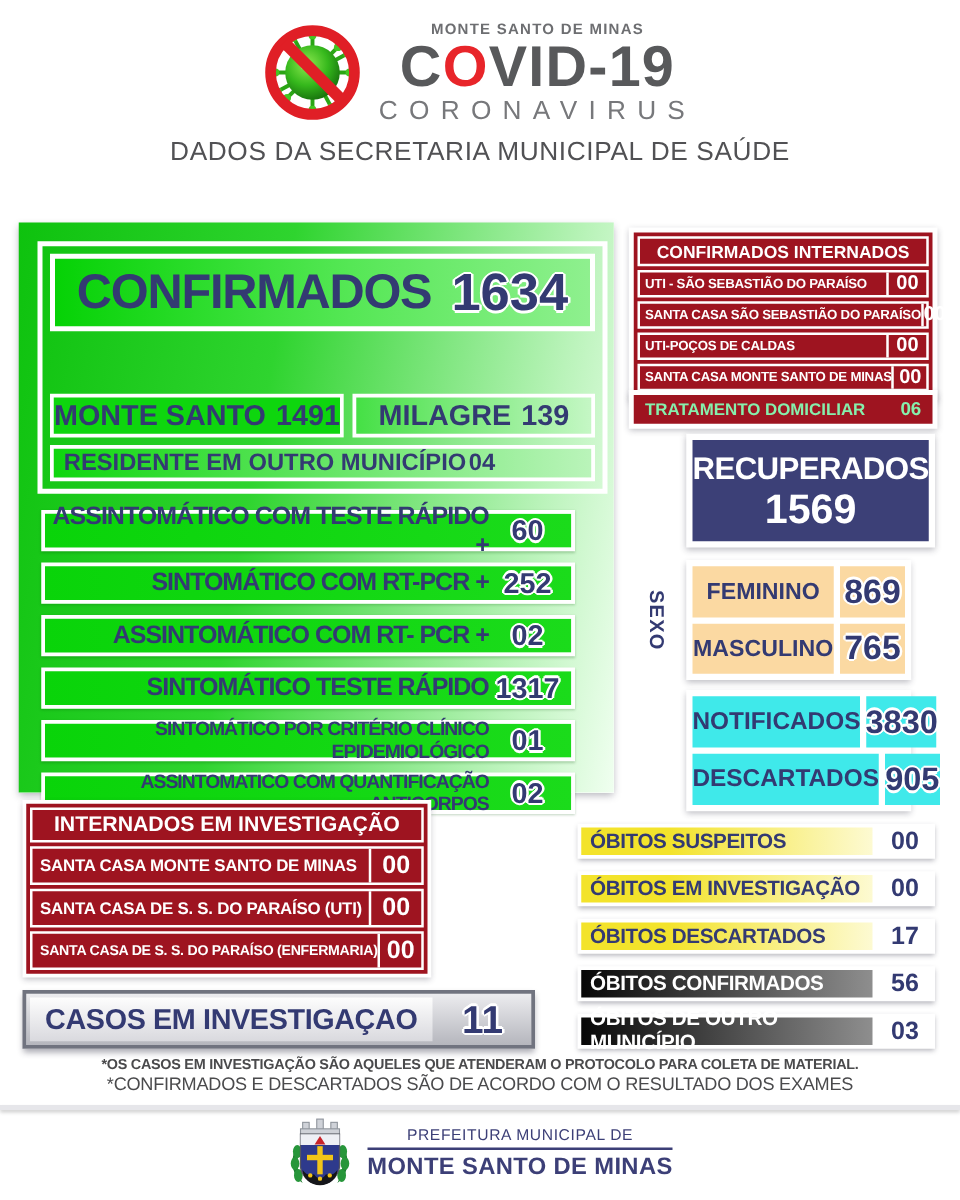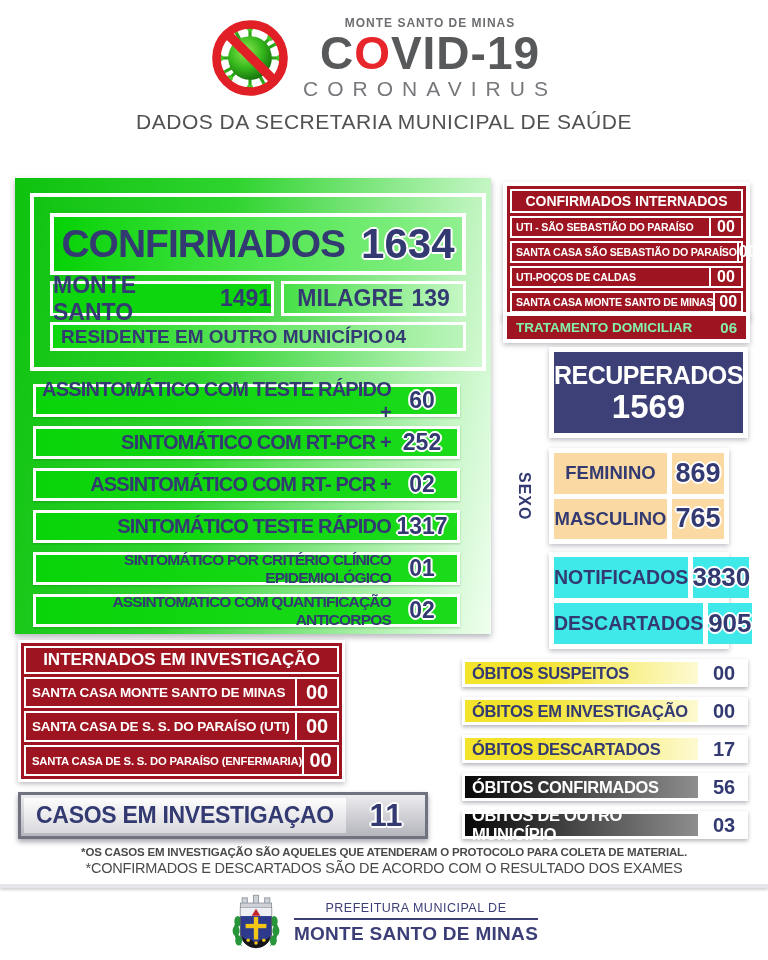--- a/index.html
+++ b/index.html
@@ -30,31 +30,31 @@
   .sub1 { font-size:21px; color:#515154; margin-top:6px; letter-spacing:.5px; }
   .sub2 { font-size:27px; color:#515154; margin-top:1px; letter-spacing:.5px; }
 
   
   #green-container {
     top:178px; left:15px; width:476px; height:456px;
     background:linear-gradient(100deg,#0ec20e 0%,#2fd42f 40%,#b9f3b9 82%,#f0fff0 100%);
     box-shadow:0 3px 6px rgba(40,40,60,.35);
   }
   .top-group {
-    margin:15px 5px 0 15px; border:4px solid #fff; padding:16px;
+    margin:15px 5px 0 15px; border:4px solid #fff; padding:6px;
     display:flex; flex-direction:column; gap:6px;
   }
   .conf-box {
     height:62px; border:4px solid #fff;
     background:linear-gradient(to right,#05d205,#55e755 55%,#8ff08f);
     display:flex; align-items:center; justify-content:center; gap:16px;
   }
   .conf-label { font-size:39px; font-weight:bold; letter-spacing:-1px; }
   .conf-value { font-size:42px; }
-  .mm-row { display:flex; gap:7px; height:35px; }
+  .mm-row { display:flex; gap:7px; height:35px;margin-top:44px; }
   .m-box { border:3px solid #fff; display:flex; align-items:center; justify-content:center; gap:8px; font-weight:bold; }
   .monte { flex:1.22; background:#0ed60e; font-size:23px; }
   .milagre { flex:1; background:linear-gradient(to right,#45e045,#c5f7c5); font-size:23px; }
   .residente {
     height:29px; border:3px solid #fff;
     background:linear-gradient(to right,#0ed60e,#baf4ba);
     display:flex; align-items:center; padding-left:8px; gap:2px;
     font-size:19px; font-weight:bold;
   }
   .breakdown { margin:13px 31px 0 18px; display:flex; flex-direction:column; gap:9px; }

